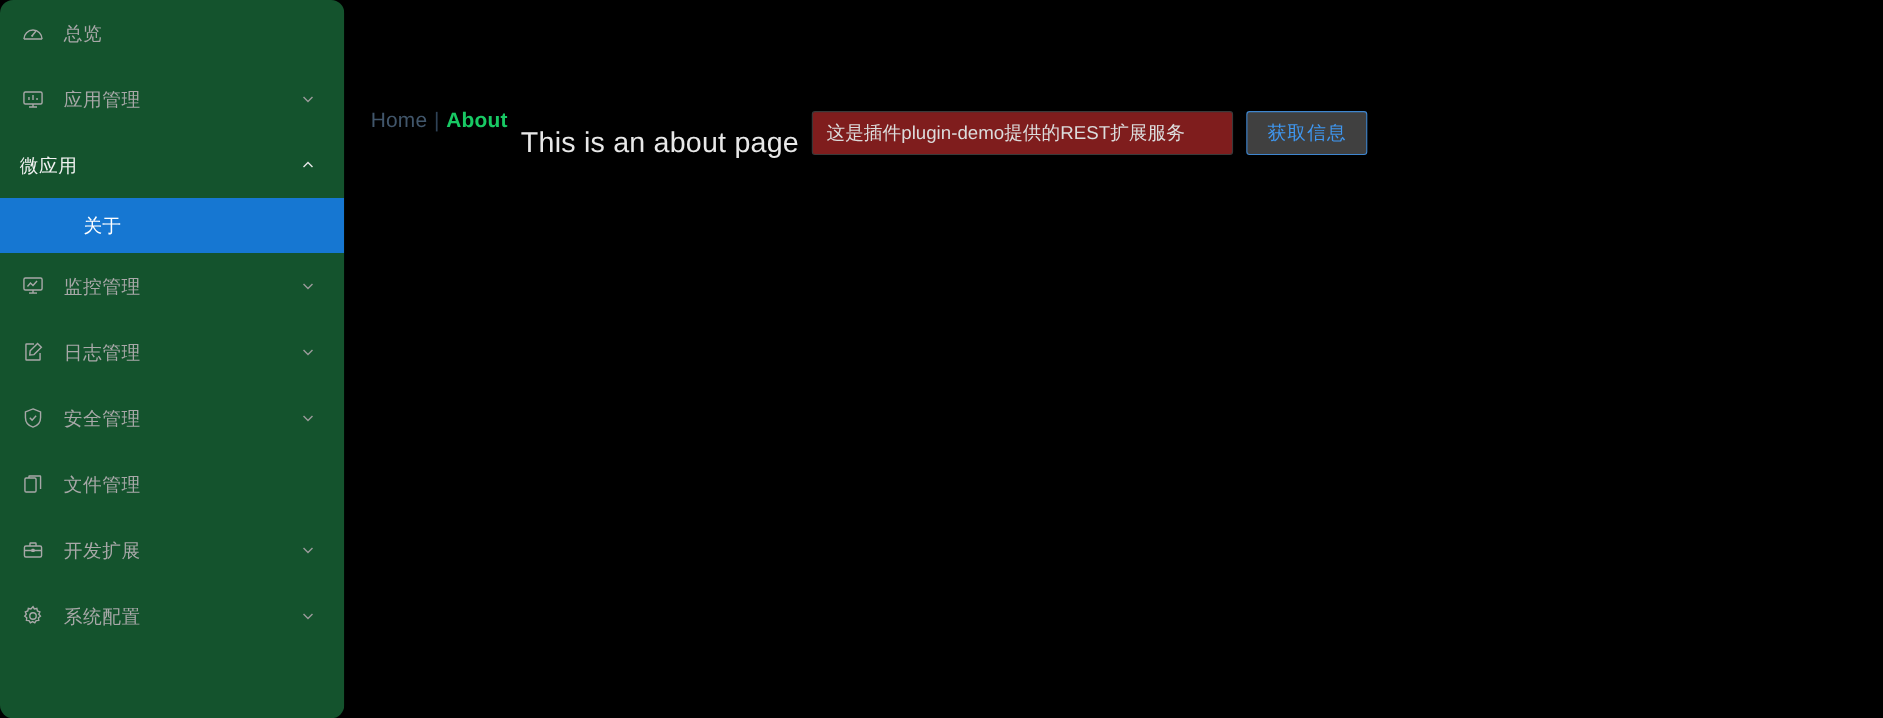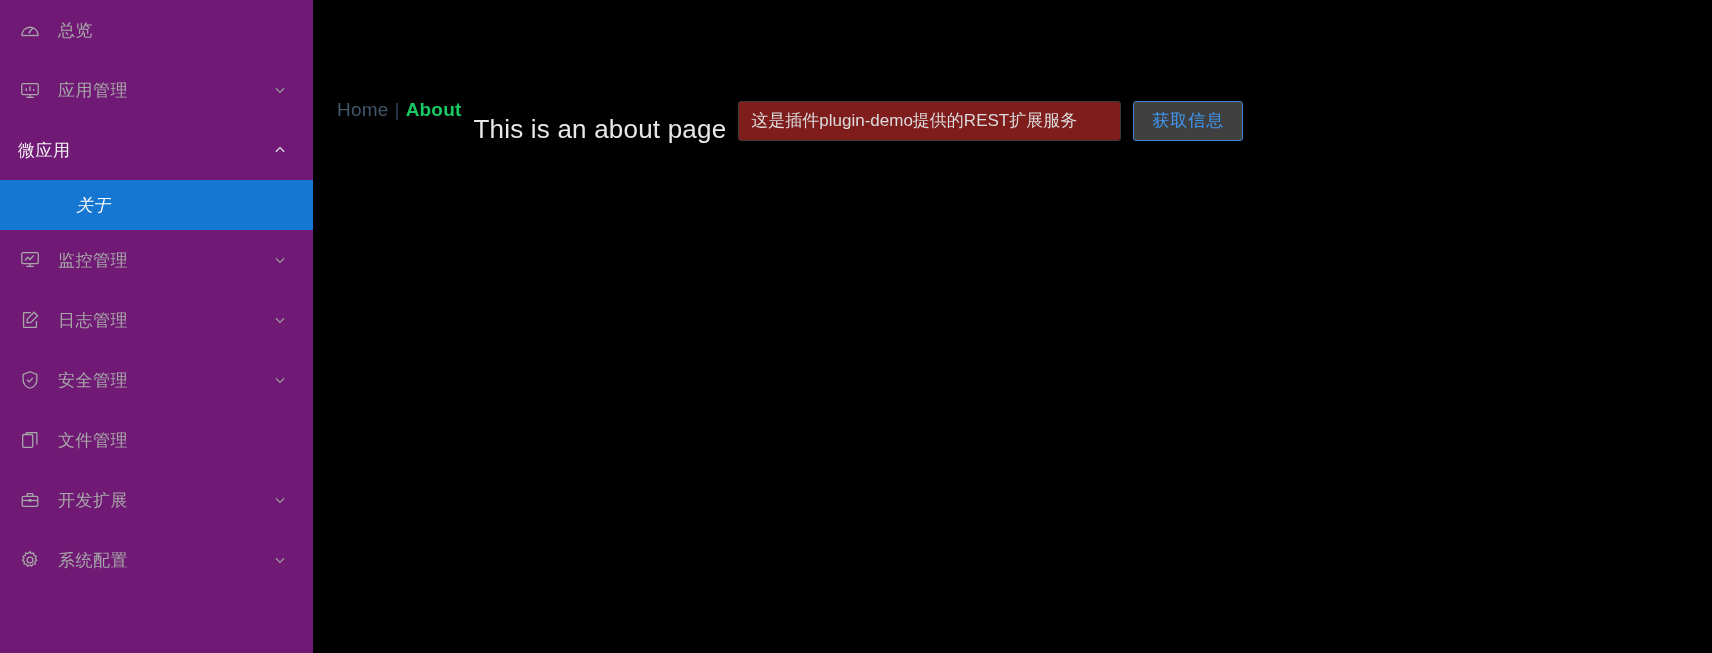--- a/index.html
+++ b/index.html
@@ -10,23 +10,24 @@
     font-family: "Liberation Sans", "DejaVu Sans", sans-serif;
     overflow: hidden;
   }
   .app { display: flex; width: 1712px; height: 653px; }
 
   
   .sidebar {
     width: 313px;
     min-width: 313px;
     height: 653px;
-    background: #701a75;
+    background: #14532d;
     overflow: hidden;
     position: relative;
+    border-radius: 12px;
   }
   .menu { list-style: none; margin: 0; padding: 0; }
 
   .menu-item {
     display: flex;
     align-items: center;
     height: 60px;
     padding: 0 26px 0 18px;
     color: #a8a8a8;
     font-size: 17px;
@@ -65,21 +66,20 @@
 
   
   .menu-child {
     height: 50px;
     display: flex;
     align-items: center;
     padding-left: 76px;
     font-size: 17px;
     color: #9fa6ad;
     cursor: pointer;
-    font-style: italic;
   }
   .menu-child.active {
     background: #1677d2;
     color: #ffffff;
   }
 
   
   .main {
     flex: 1 1 auto;
     height: 653px;

